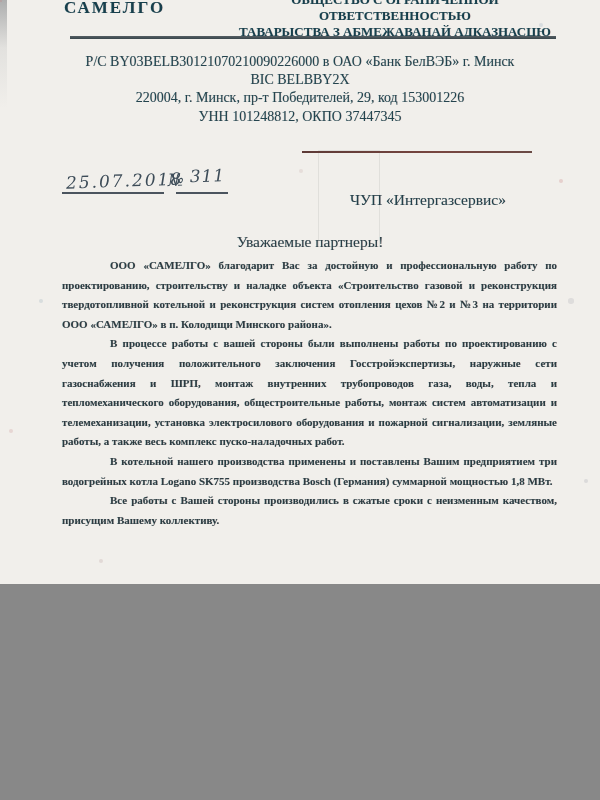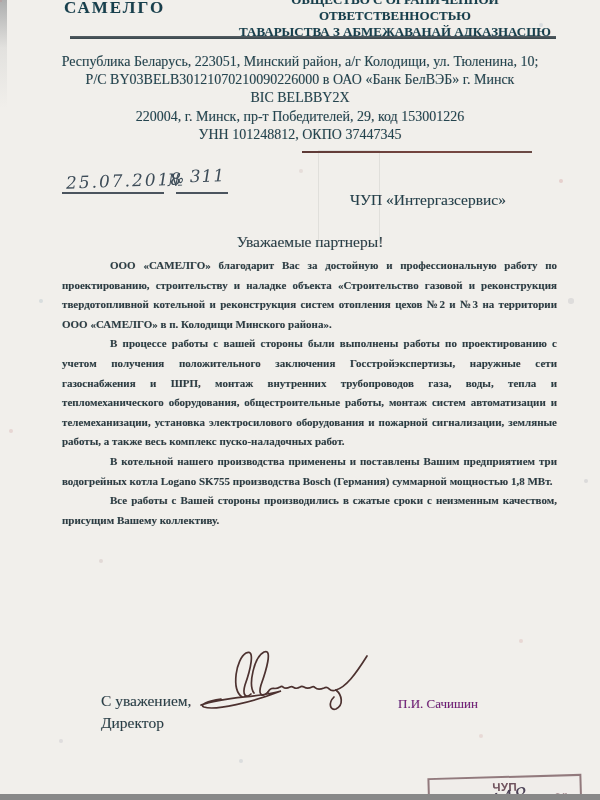--- a/index.html
+++ b/index.html
@@ -1,18 +1,18 @@
 <!DOCTYPE html>
 <html><head>
 <meta charset="utf-8">
 <style>
   html,body{margin:0;padding:0;background:#888;}
   .paper{
     position:relative;
-    width:600px;height:794px;
+    width:600px;height:584px;
     margin:0 auto;
     background:#f1efeb;
     overflow:hidden;
     font-family:"Liberation Serif", serif;
     color:#2e3d42;
   }
   
   .print{
     text-shadow:0.5px 0 rgba(190,70,70,0.18), -0.5px 0 rgba(0,140,150,0.18);
   }
@@ -133,21 +133,20 @@
   <div class="speckles"></div>
 
   <div class="letterhead-name print">САМЕЛГО</div>
   <div class="letterhead-type print">
     <div>ОБЩЕСТВО С ОГРАНИЧЕННОЙ ОТВЕТСТВЕННОСТЬЮ</div>
     <div>ТАВАРЫСТВА З АБМЕЖАВАНАЙ АДКАЗНАСЦЮ</div>
   </div>
   <div class="lh-rule"></div>
 
   <div class="address print">
-    <div>Республика Беларусь, 223051, Минский район, а/г Колодищи, ул. Тюленина, 10;</div>
     <div>Р/С BY03BELB30121070210090226000 в ОАО «Банк БелВЭБ»  г. Минск</div>
     <div>BIC  BELBBY2X</div>
     <div>220004, г. Минск, пр-т Победителей, 29,  код 153001226</div>
     <div>УНН 101248812, ОКПО 37447345</div>
   </div>
   <div class="addr-underline"></div>
 
   <div class="ref">
     <span class="d">25.07.2018</span>
     <span class="ns">№</span>

